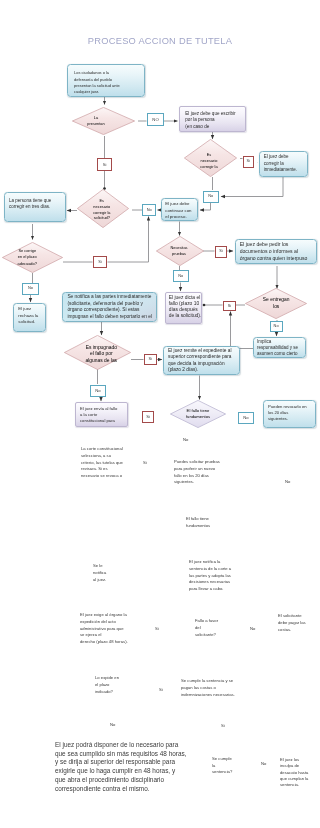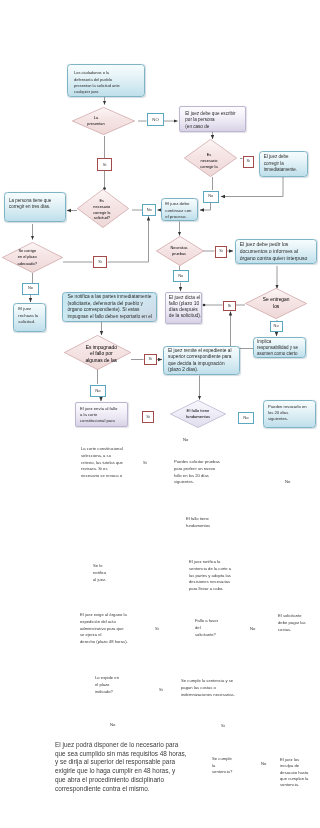--- a/index.html
+++ b/index.html
@@ -34,20 +34,21 @@
   .dmwrap .txt{position:absolute;left:0;top:0;width:100%;height:100%;
      display:flex;flex-direction:column;align-items:center;justify-content:center;z-index:2;}
 
   .plain{position:absolute;color:#3a3a3a;}
   .plain div{white-space:nowrap;}
 </style>
 </head>
 <body>
 
 <div id="stage">
+  <div id="title">PROCESO ACCION DE TUTELA</div>
   <svg id="edges" viewBox="0 0 320 828" xmlns="http://www.w3.org/2000/svg">
     <defs>
       <marker id="ah" markerWidth="5" markerHeight="5" refX="4.0" refY="2.0" orient="auto" markerUnits="userSpaceOnUse">
         <path d="M0,0.3 L4.3,2 L0,3.7 z" fill="#333333"></path>
       </marker>
       <marker id="dot" markerWidth="4" markerHeight="4" refX="2" refY="2" orient="auto" markerUnits="userSpaceOnUse">
         <circle cx="2" cy="2" r="1.35" fill="#2f2f2f"></circle>
       </marker>
     </defs>
     <g id="edge-paths">

